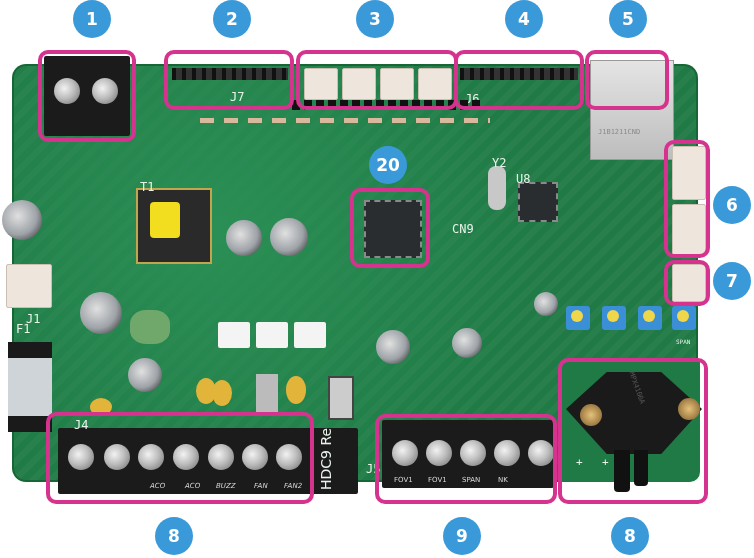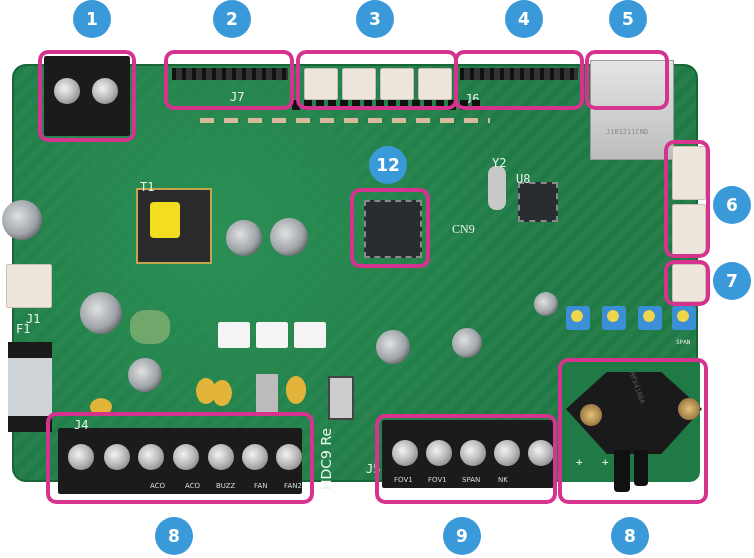--- a/index.html
+++ b/index.html
@@ -51,38 +51,38 @@
 
 <div class="comp jst" style="left:304px;top:68px;width:32px;height:30px;"></div>
 <div class="comp jst" style="left:342px;top:68px;width:32px;height:30px;"></div>
 <div class="comp jst" style="left:380px;top:68px;width:32px;height:30px;"></div>
 <div class="comp jst" style="left:418px;top:68px;width:32px;height:30px;"></div>
 
 <div class="comp header-pins" style="left:460px;top:68px;width:118px;height:12px;"></div>
 <div class="silk" style="left:465px;top:92px;">J6</div>
 
 <div class="comp rj45" style="left:590px;top:60px;width:82px;height:98px;"></div>
-<div class="silk" style="left:598px;top:128px;color:#8a8a8a;font-size:7px;margin-left:8px;">J1B1211CND</div>
+<div class="silk" style="left:598px;top:128px;color:#8a8a8a;font-size:7px;">J1B1211CND</div>
 
 <div class="comp jst" style="left:672px;top:146px;width:32px;height:52px;"></div>
 <div class="comp jst" style="left:672px;top:204px;width:32px;height:50px;"></div>
 <div class="comp jst" style="left:672px;top:264px;width:32px;height:36px;"></div>
 
 <div class="comp pot" style="left:566px;top:306px;width:24px;height:24px;"></div>
 <div class="comp pot" style="left:602px;top:306px;width:24px;height:24px;"></div>
 <div class="comp pot" style="left:638px;top:306px;width:24px;height:24px;"></div>
 <div class="comp pot" style="left:672px;top:306px;width:24px;height:24px;"></div>
 <div class="silk" style="left:676px;top:338px;font-size:6px;">SPAN</div>
 
 <div class="comp chip" style="left:364px;top:200px;width:54px;height:54px;"></div>
 <div class="comp chip" style="left:518px;top:182px;width:36px;height:36px;"></div>
 <div class="comp" style="left:488px;top:166px;width:18px;height:44px;background:#c8c8c8;border-radius:8px;"></div>
 <div class="silk" style="left:516px;top:172px;">U8</div>
 <div class="silk" style="left:492px;top:156px;">Y2</div>
-<div class="silk" style="left:452px;top:222px;font-family:Liberation Serif, serif;">CN9</div>
+<div class="silk" style="left:452px;top:222px;">CN9</div>
 
 <div class="comp" style="left:200px;top:112px;width:290px;height:30px;
   background-image:repeating-linear-gradient(90deg,#d9b99b 0 14px, transparent 14px 24px);background-size:24px 5px;background-repeat:repeat-x;background-position:0 6px;"></div>
 <div class="comp" style="left:292px;top:100px;width:190px;height:10px;
   background-image:repeating-linear-gradient(90deg,#111 0 8px, transparent 8px 12px);"></div>
 
 <div class="comp trafo" style="left:136px;top:188px;width:72px;height:72px;">
   <div class="trafo-core"></div>
 </div>
 <div class="silk" style="left:140px;top:180px;">T1</div>
@@ -104,21 +104,21 @@
 
 <div class="comp opto" style="left:218px;top:322px;width:32px;height:26px;"></div>
 <div class="comp opto" style="left:256px;top:322px;width:32px;height:26px;"></div>
 <div class="comp opto" style="left:294px;top:322px;width:32px;height:26px;"></div>
 
 <div class="comp jst" style="left:6px;top:264px;width:44px;height:42px;"></div>
 <div class="silk" style="left:26px;top:312px;">J1</div>
 <div class="silk" style="left:16px;top:322px;">F1</div>
 <div class="comp fuse" style="left:8px;top:342px;width:44px;height:90px;transform:none;background:linear-gradient(#1a1a1a 0 18%, #cfd4d8 18% 82%, #1a1a1a 82%);"></div>
 
-<div class="comp term" style="left:58px;top:428px;width:244px;height:66px;">
+<div class="comp term" style="left:58px;top:428px;width:300px;height:66px;font-style:italic;">
   <div class="screw" style="left:10px;top:16px;"></div>
   <div class="screw" style="left:46px;top:16px;"></div>
   <div class="screw" style="left:80px;top:16px;"></div>
   <div class="screw" style="left:115px;top:16px;"></div>
   <div class="screw" style="left:150px;top:16px;"></div>
   <div class="screw" style="left:184px;top:16px;"></div>
   <div class="screw" style="left:218px;top:16px;"></div>
   <span class="tlabel" style="left:92px;top:54px;">ACO</span>
   <span class="tlabel" style="left:127px;top:54px;">ACO</span>
   <span class="tlabel" style="left:158px;top:54px;">BUZZ</span>
@@ -166,13 +166,13 @@
 <div class="badge" style="left:73px;top:0px;">1</div>
 <div class="badge" style="left:213px;top:0px;">2</div>
 <div class="badge" style="left:356px;top:0px;">3</div>
 <div class="badge" style="left:505px;top:0px;">4</div>
 <div class="badge" style="left:609px;top:0px;">5</div>
 <div class="badge" style="left:713px;top:186px;">6</div>
 <div class="badge" style="left:713px;top:262px;">7</div>
 <div class="badge" style="left:611px;top:517px;">8</div>
 <div class="badge" style="left:443px;top:517px;">9</div>
 <div class="badge" style="left:155px;top:517px;">8</div>
-<div class="badge" style="left:369px;top:146px;">12</div>
+<div class="badge" style="left:369px;top:146px;">20</div>
 
 </body></html>

